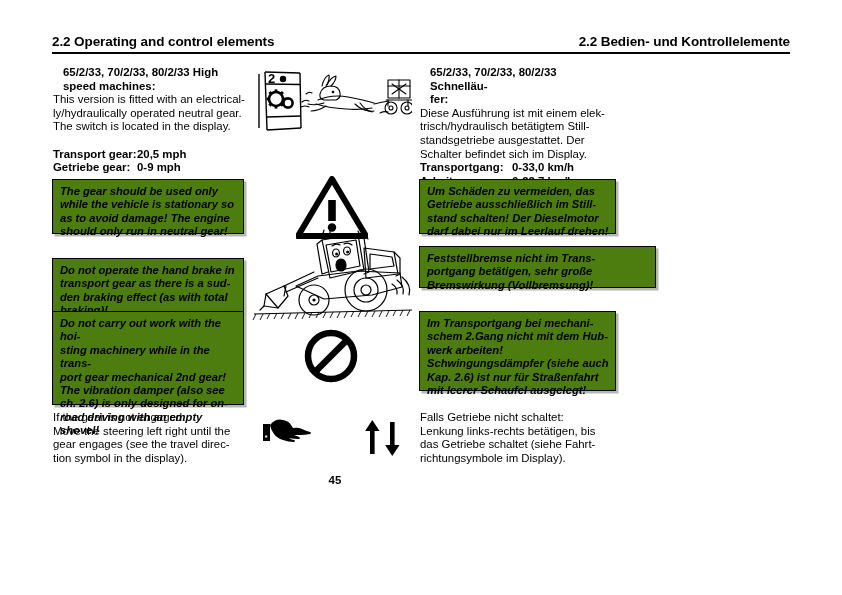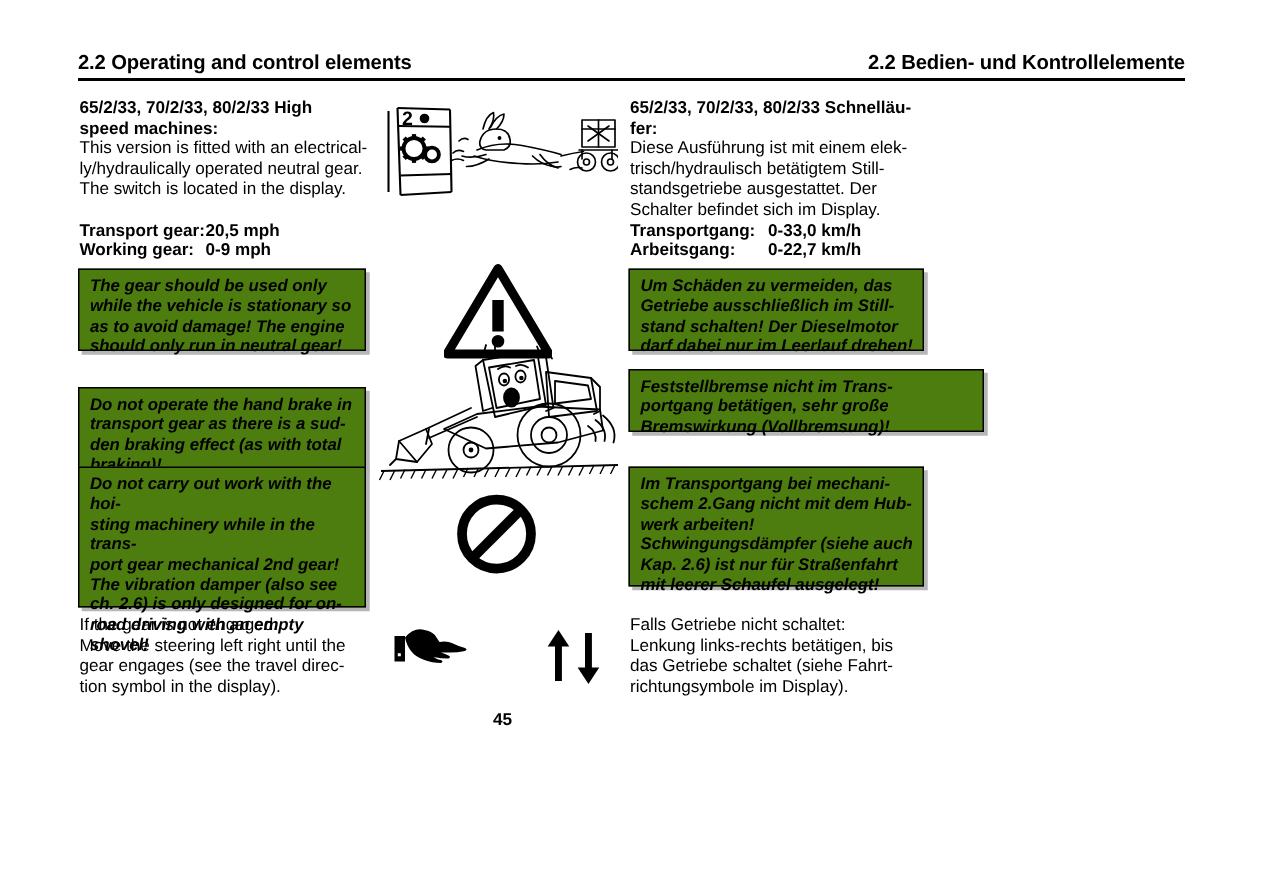--- a/index.html
+++ b/index.html
@@ -58,20 +58,21 @@
   }
 
   .para {
     font-size: 11.4px;
     line-height: 13.6px;
     margin: 0;
     white-space: pre-line;
   }
   .para.bold {
     font-weight: bold;
+    margin-left: 10px;
   }
   .spacer-line {
     height: 13.6px;
   }
 
   .specs {
     font-size: 11.4px;
     line-height: 13.6px;
   }
   .spec-row {
@@ -169,21 +170,21 @@
     <p class="para">This version is fitted with an electrical-
 ly/hydraulically operated neutral gear.
 The switch is located in the display.</p>
     <div class="spacer-line"></div>
     <div class="specs">
       <div class="spec-row">
         <span class="spec-label">Transport gear:</span>
         <span class="spec-value">20,5 mph</span>
       </div>
       <div class="spec-row">
-        <span class="spec-label">Working gear:</span>
+        <span class="spec-label">Getriebe gear:</span>
         <span class="spec-value">0-9 mph</span>
       </div>
     </div>
   </div>
 
   <div class="col-right">
     <p class="para bold">65/2/33, 70/2/33, 80/2/33 Schnelläu-
 fer:</p>
     <p class="para">Diese Ausführung ist mit einem elek-
 trisch/hydraulisch betätigtem Still-

